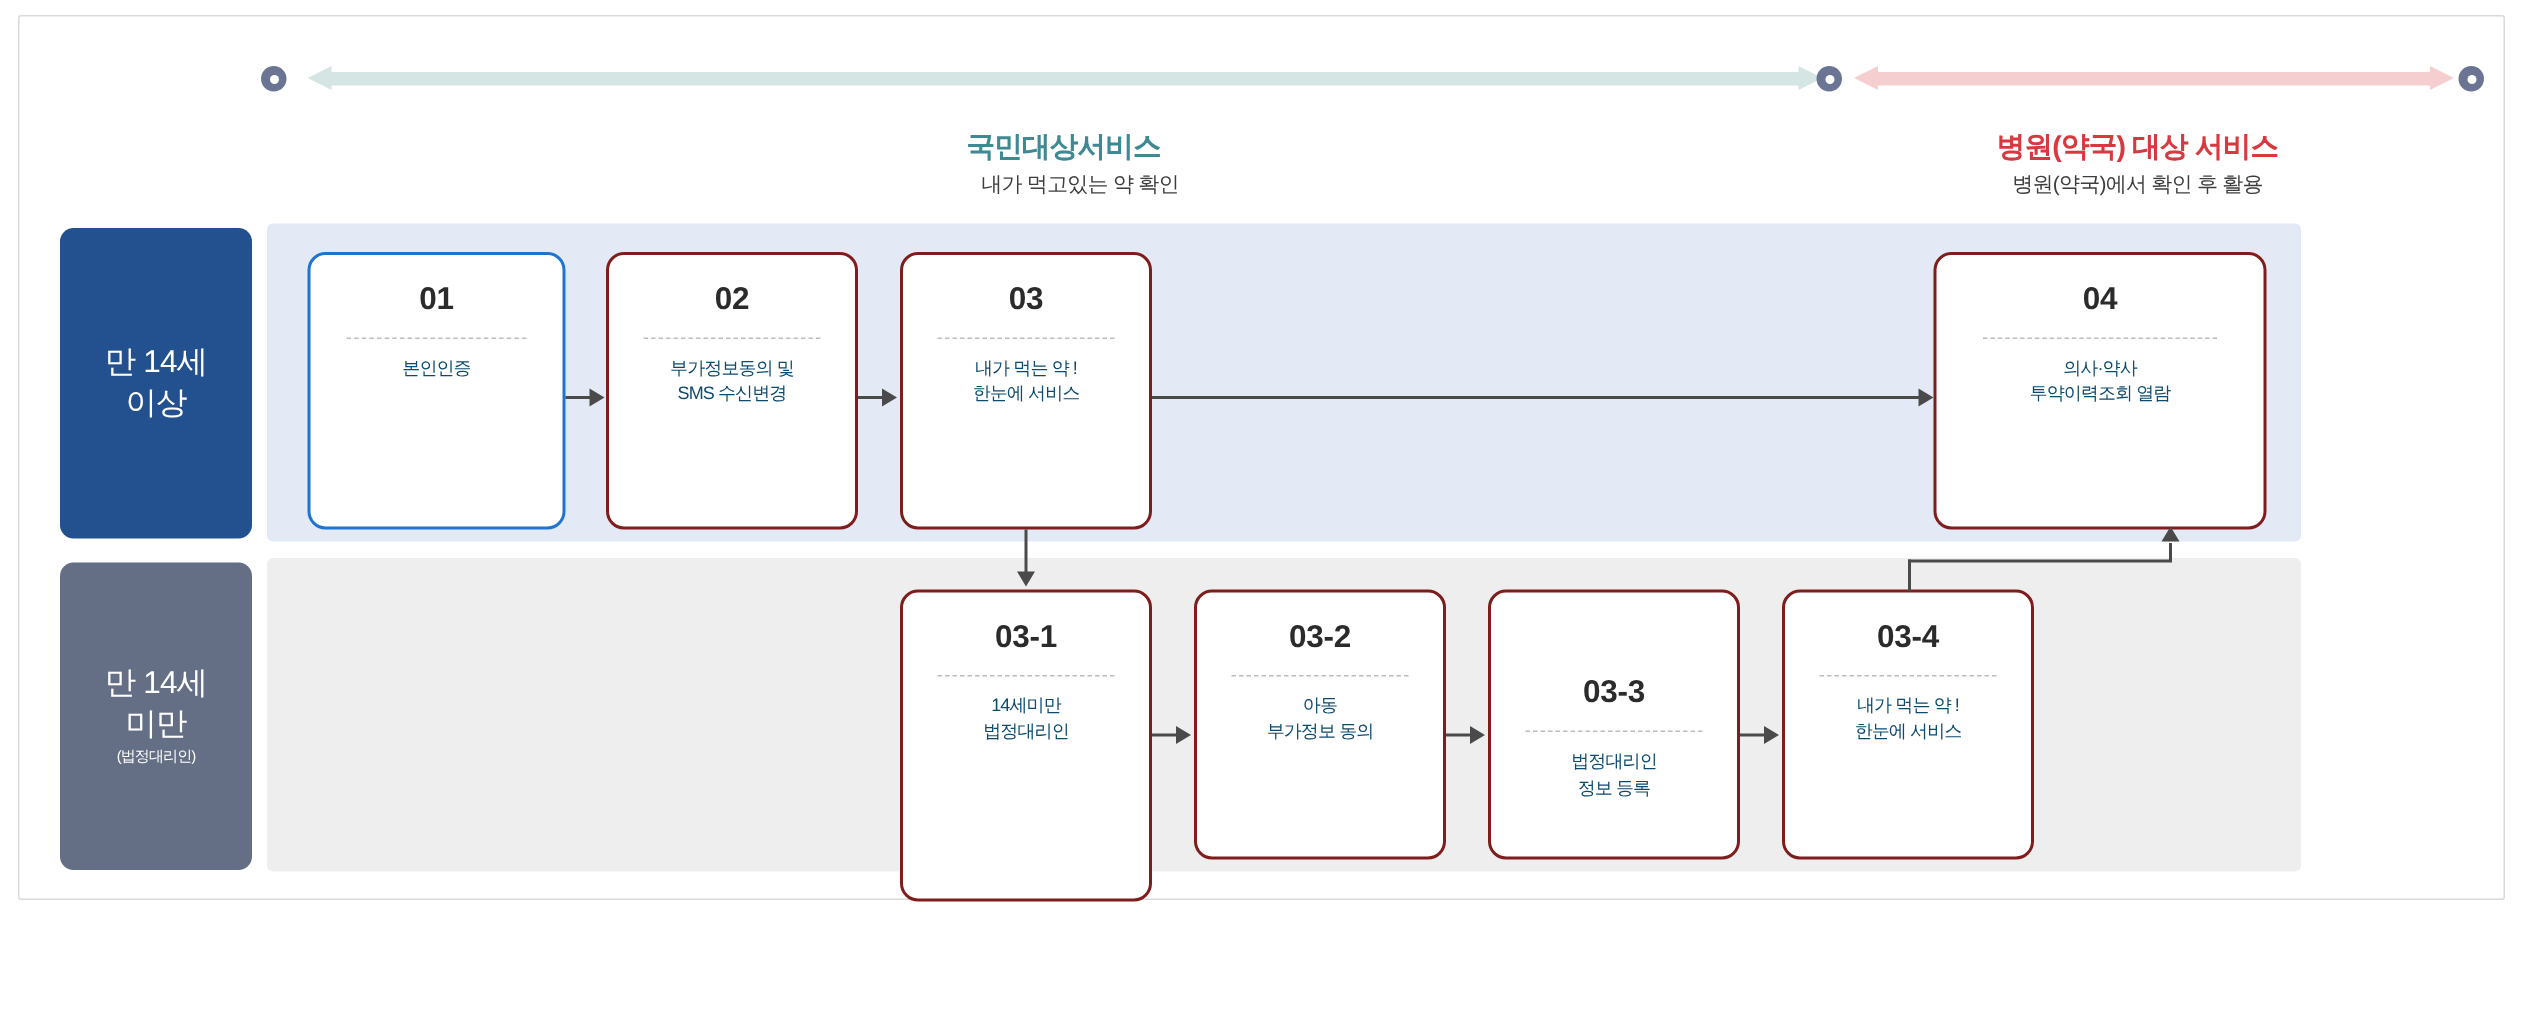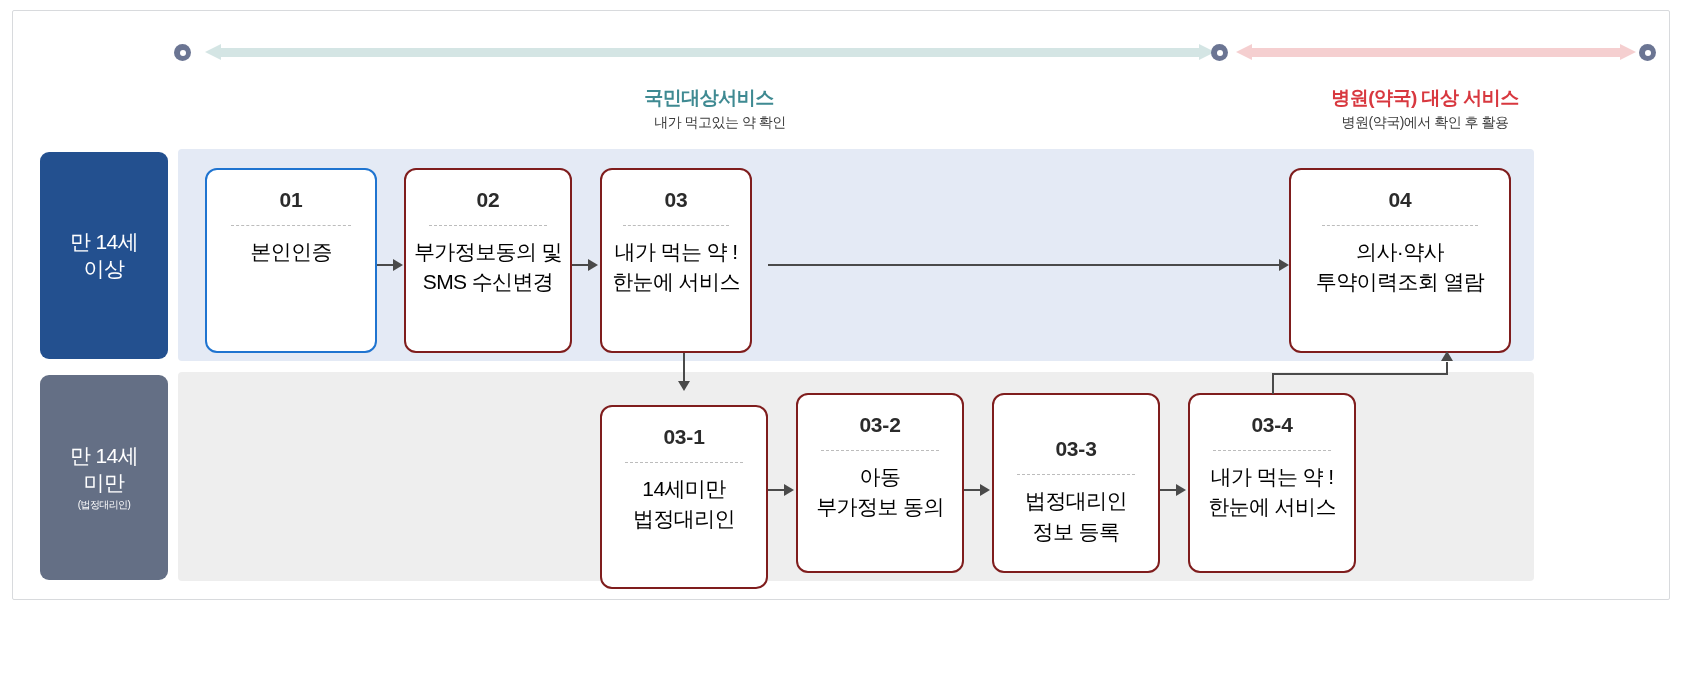--- a/index.html
+++ b/index.html
@@ -125,22 +125,22 @@
     font-weight: bold;
     color: #2b2b2b;
     letter-spacing: -0.2px;
   }
   .step-divider {
     width: 72%;
     border-top: 1px dashed #bcbcbc;
     margin: 13px 0 11px 0;
   }
   .step-label {
-    font-size: 21px;
-    color: #000000;
+    font-size: 12px;
+    color: #0c4a6e;
     text-align: center;
     line-height: 1.45;
     letter-spacing: -0.6px;
     white-space: pre-line;
   }
 
   
   .conn-line {
     position: absolute;
     background: #4a4a4a;
@@ -210,21 +210,21 @@
     <span class="step-label">본인인증</span>
   </div>
 
   <div class="step-box" style="left:404px; top:168px; width:168px; height:185px;">
     <span class="step-num">02</span>
     <span class="step-divider"></span>
     <span class="step-label">부가정보동의 및
 SMS 수신변경</span>
   </div>
 
-  <div class="step-box" style="left:600px; top:168px; width:152px; height:185px;">
+  <div class="step-box" style="left:600px; top:168px; width:168px; height:185px;">
     <span class="step-num">03</span>
     <span class="step-divider"></span>
     <span class="step-label">내가 먹는 약 !
 한눈에 서비스</span>
   </div>
 
   <div class="step-box" style="left:1289px; top:168px; width:222px; height:185px;">
     <span class="step-num">04</span>
     <span class="step-divider"></span>
     <span class="step-label">의사·약사
@@ -241,21 +241,21 @@
   <div class="conn-head right" style="left:1279px; top:259px;"></div>
 
   <div class="row-panel" style="left:178px; top:372px; width:1356px; height:209px; background:#eeeeee;"></div>
 
   <div class="row-label" style="left:40px; top:375px; width:128px; height:205px; background:#646f85;">
     <span class="big">만 14세</span>
     <span class="big">미만</span>
     <span class="small">(법정대리인)</span>
   </div>
 
-  <div class="step-box" style="left:600px; top:405px; width:168px; height:184px;">
+  <div class="step-box" style="left:600px; top:393px; width:168px; height:208px;">
     <span class="step-num">03-1</span>
     <span class="step-divider"></span>
     <span class="step-label">14세미만
 법정대리인</span>
   </div>
 
   <div class="step-box" style="left:796px; top:393px; width:168px; height:180px;">
     <span class="step-num">03-2</span>
     <span class="step-divider"></span>
     <span class="step-label">아동

